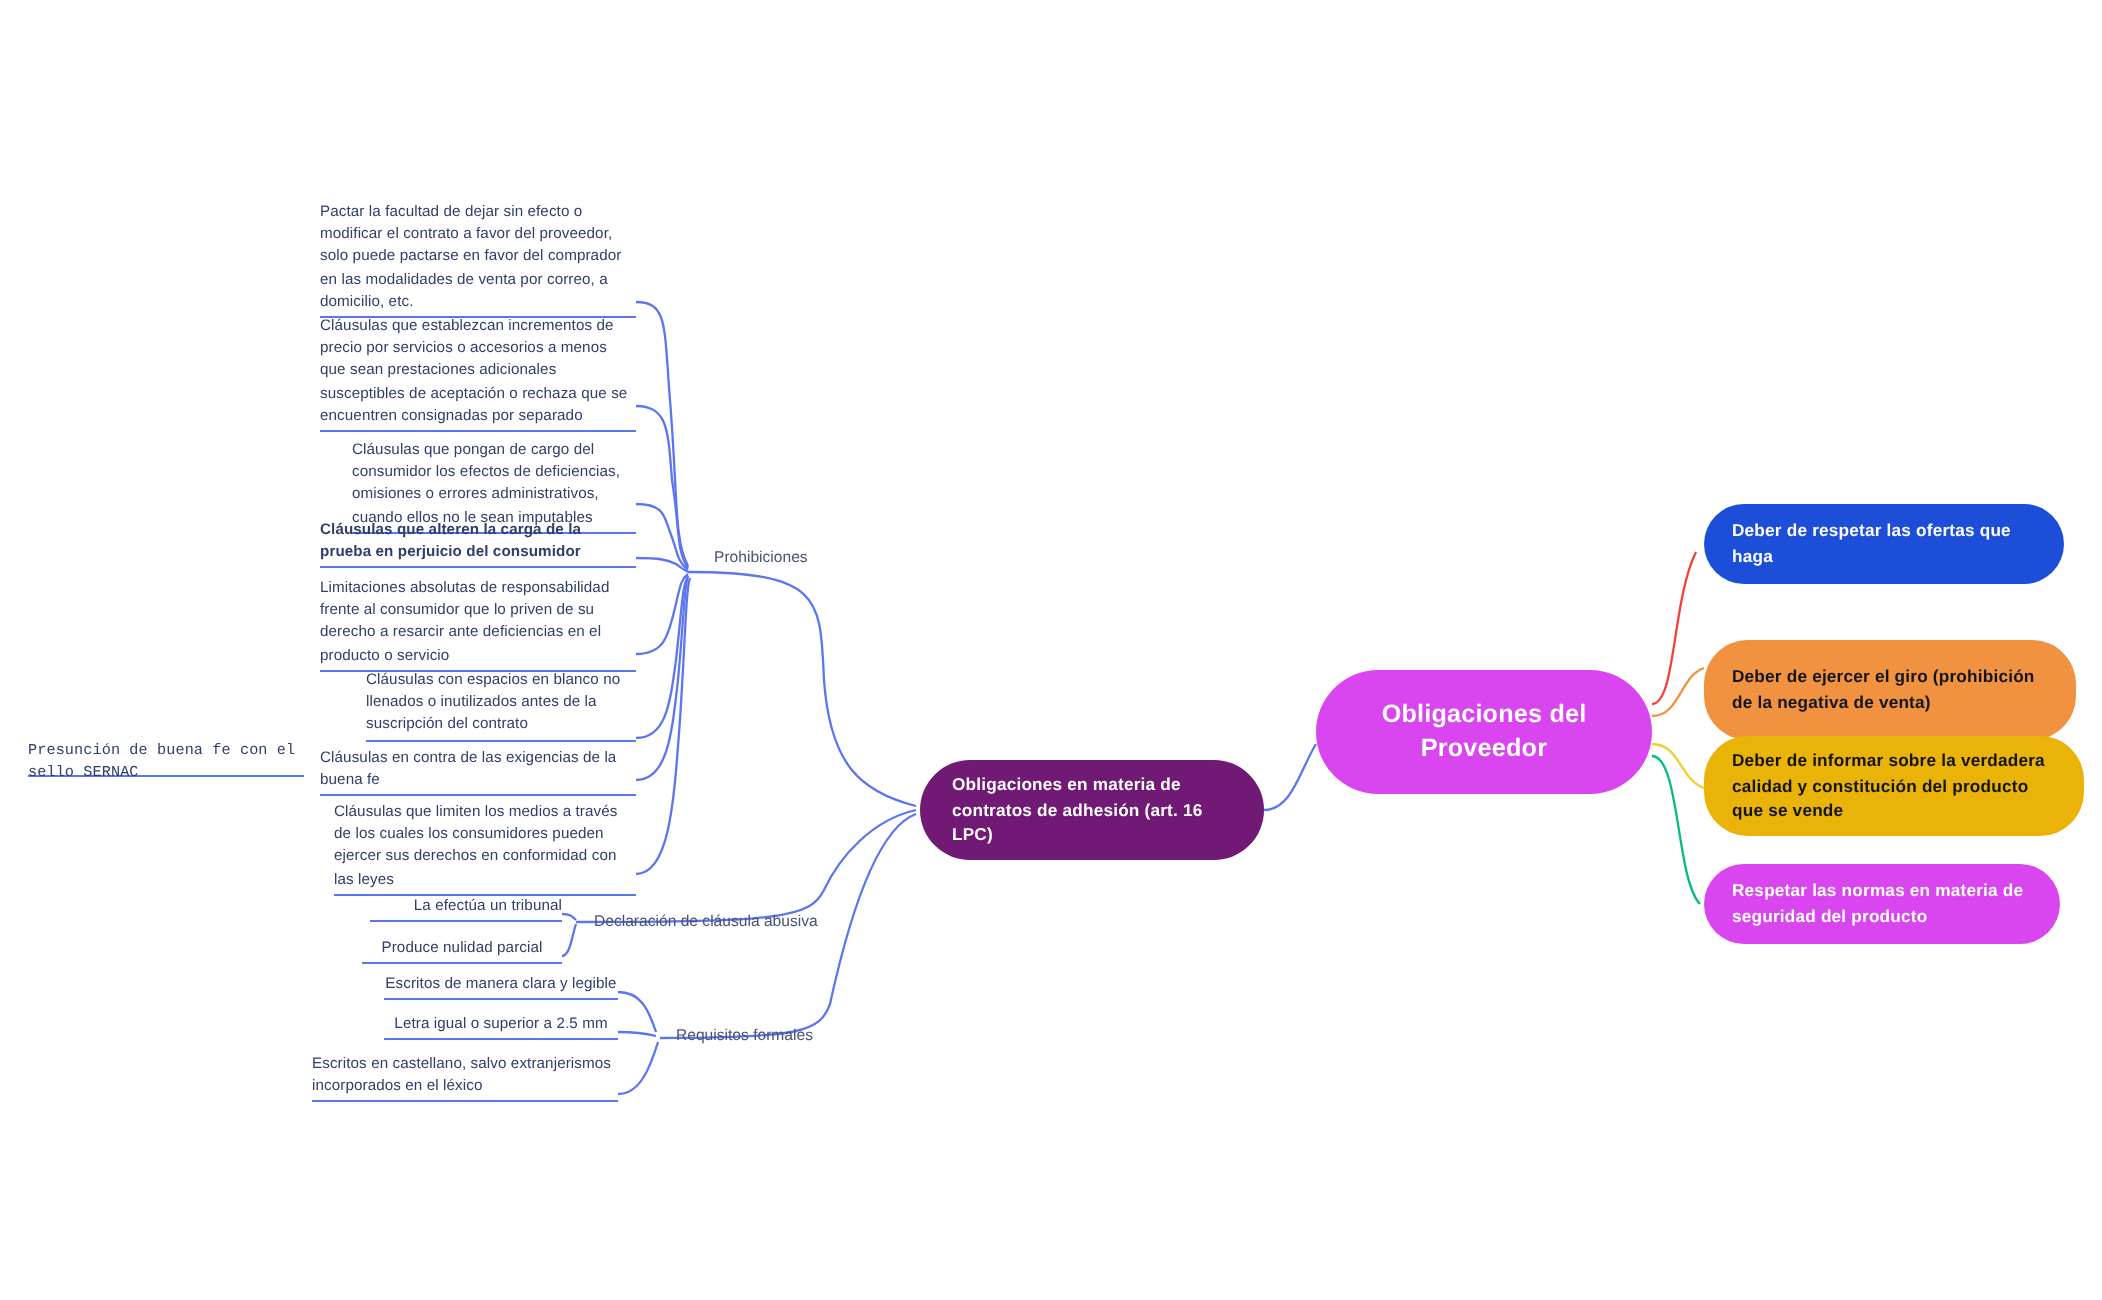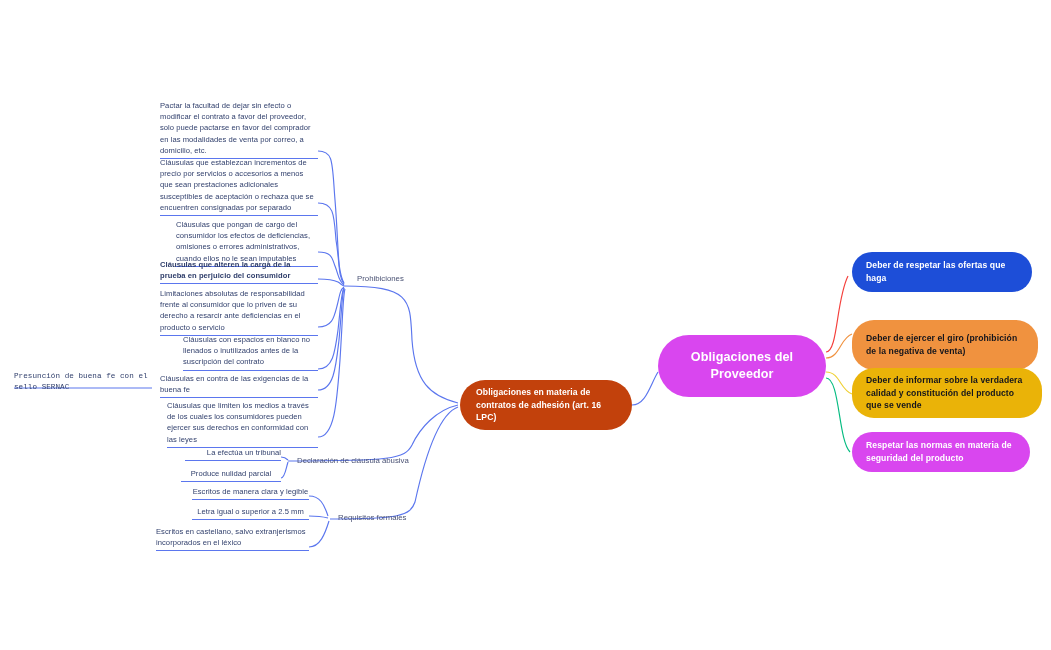--- a/index.html
+++ b/index.html
@@ -141,21 +141,21 @@
   <div class="node rnode" id="rnode-1" style="background: rgb(240, 146, 63);">
     <span>Deber de ejercer el giro  (prohibición de la negativa de venta)</span>
   </div>
   <div class="node rnode" id="rnode-2" style="background: #eab308;">
     <span>Deber de informar sobre la verdadera calidad y constitución del producto que se vende</span>
   </div>
   <div class="node rnode" id="rnode-3" style="background: #d946ef;">
     <span>Respetar las normas en materia de seguridad del producto</span>
   </div>
 
-  <div class="node" id="adhesion-node" style="background: #c2410c;">
+  <div class="node" id="adhesion-node" style="background: #701a75;">
     <span>Obligaciones en materia de contratos de adhesión (art. 16 LPC)</span>
   </div>
 
   <div class="branch-label" style="left:357px; top:273px;">Prohibiciones</div>
   <div class="branch-label" style="left:297px; top:455px;">Declaración de cláusula abusiva</div>
   <div class="branch-label" style="left:338px; top:512px;">Requisitos formales</div>
 
   <div class="leaf" style="left:160px; top:100px; width:158px;">Pactar la facultad de dejar sin efecto o modificar el contrato a favor del proveedor, solo puede pactarse en favor del comprador en las modalidades de venta por correo, a domicilio, etc.</div>
   <div class="leaf" style="left:160px; top:157px; width:158px;">Cláusulas que establezcan incrementos de precio por servicios o accesorios a menos que sean prestaciones adicionales susceptibles de aceptación o rechaza que se encuentren consignadas por separado</div>
   <div class="leaf" style="left:176px; top:219px; width:142px;">Cláusulas que pongan de cargo del consumidor los efectos de deficiencias, omisiones o errores administrativos, cuando ellos no le sean imputables</div>

